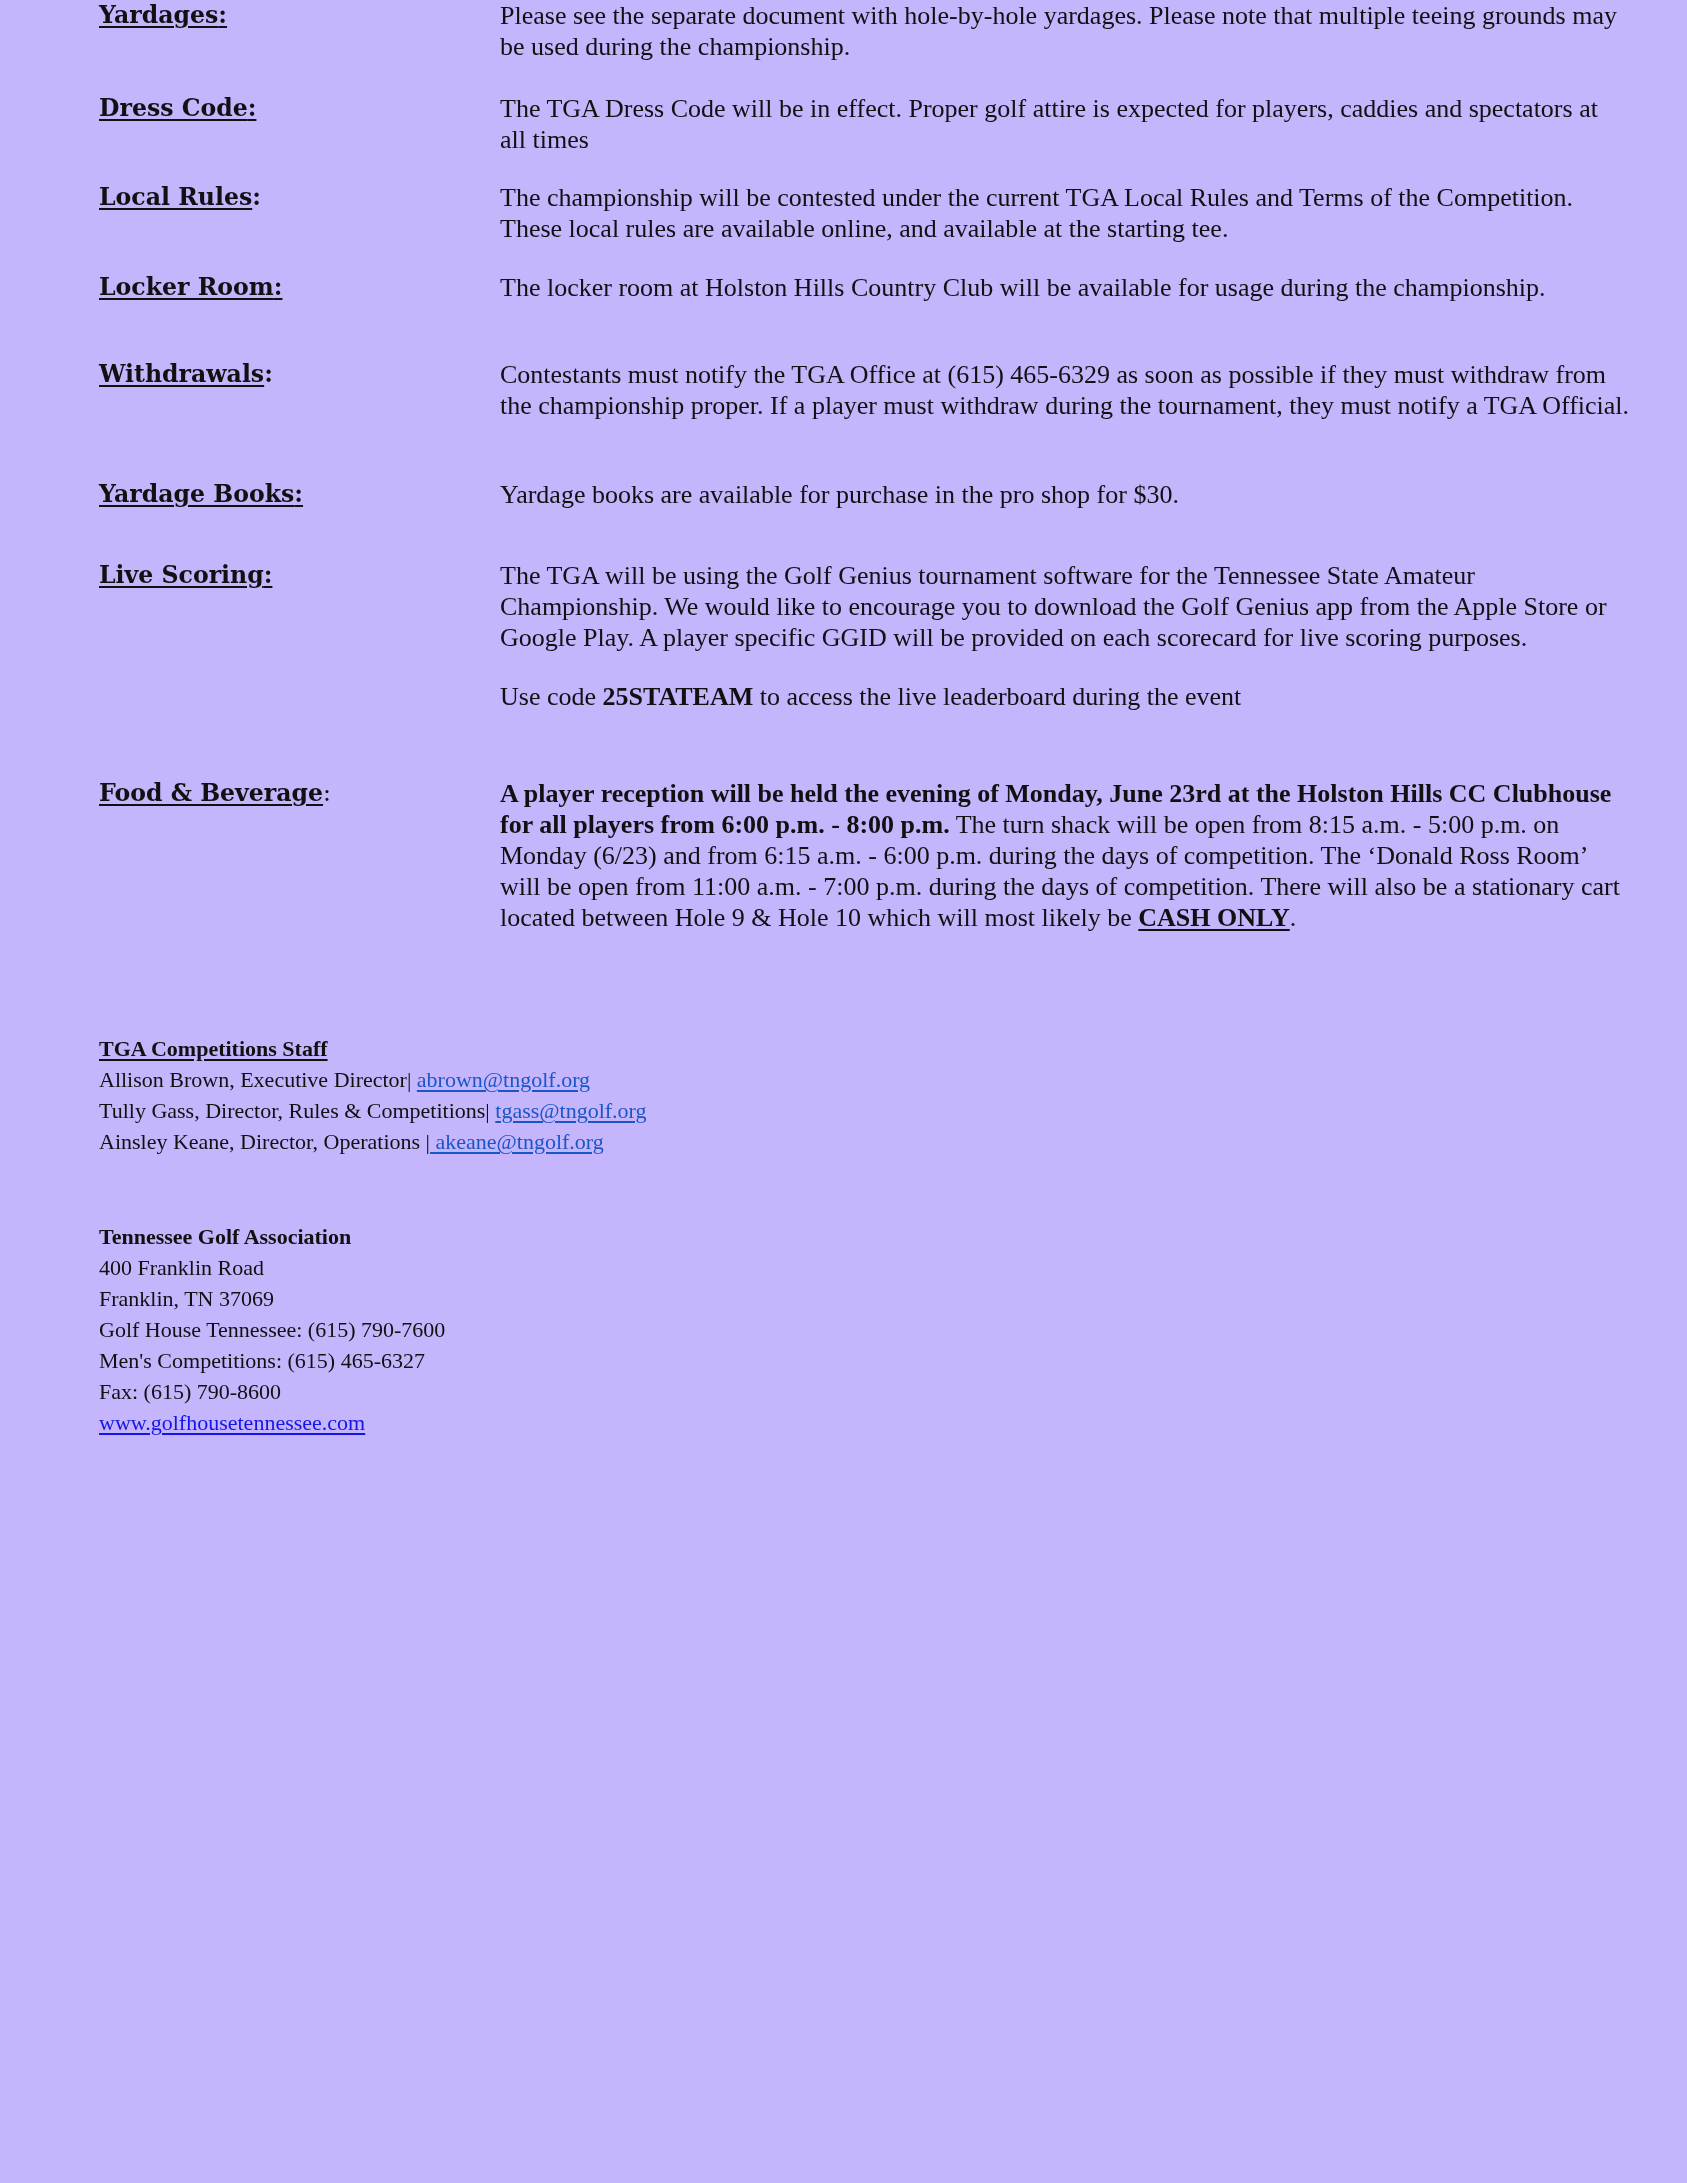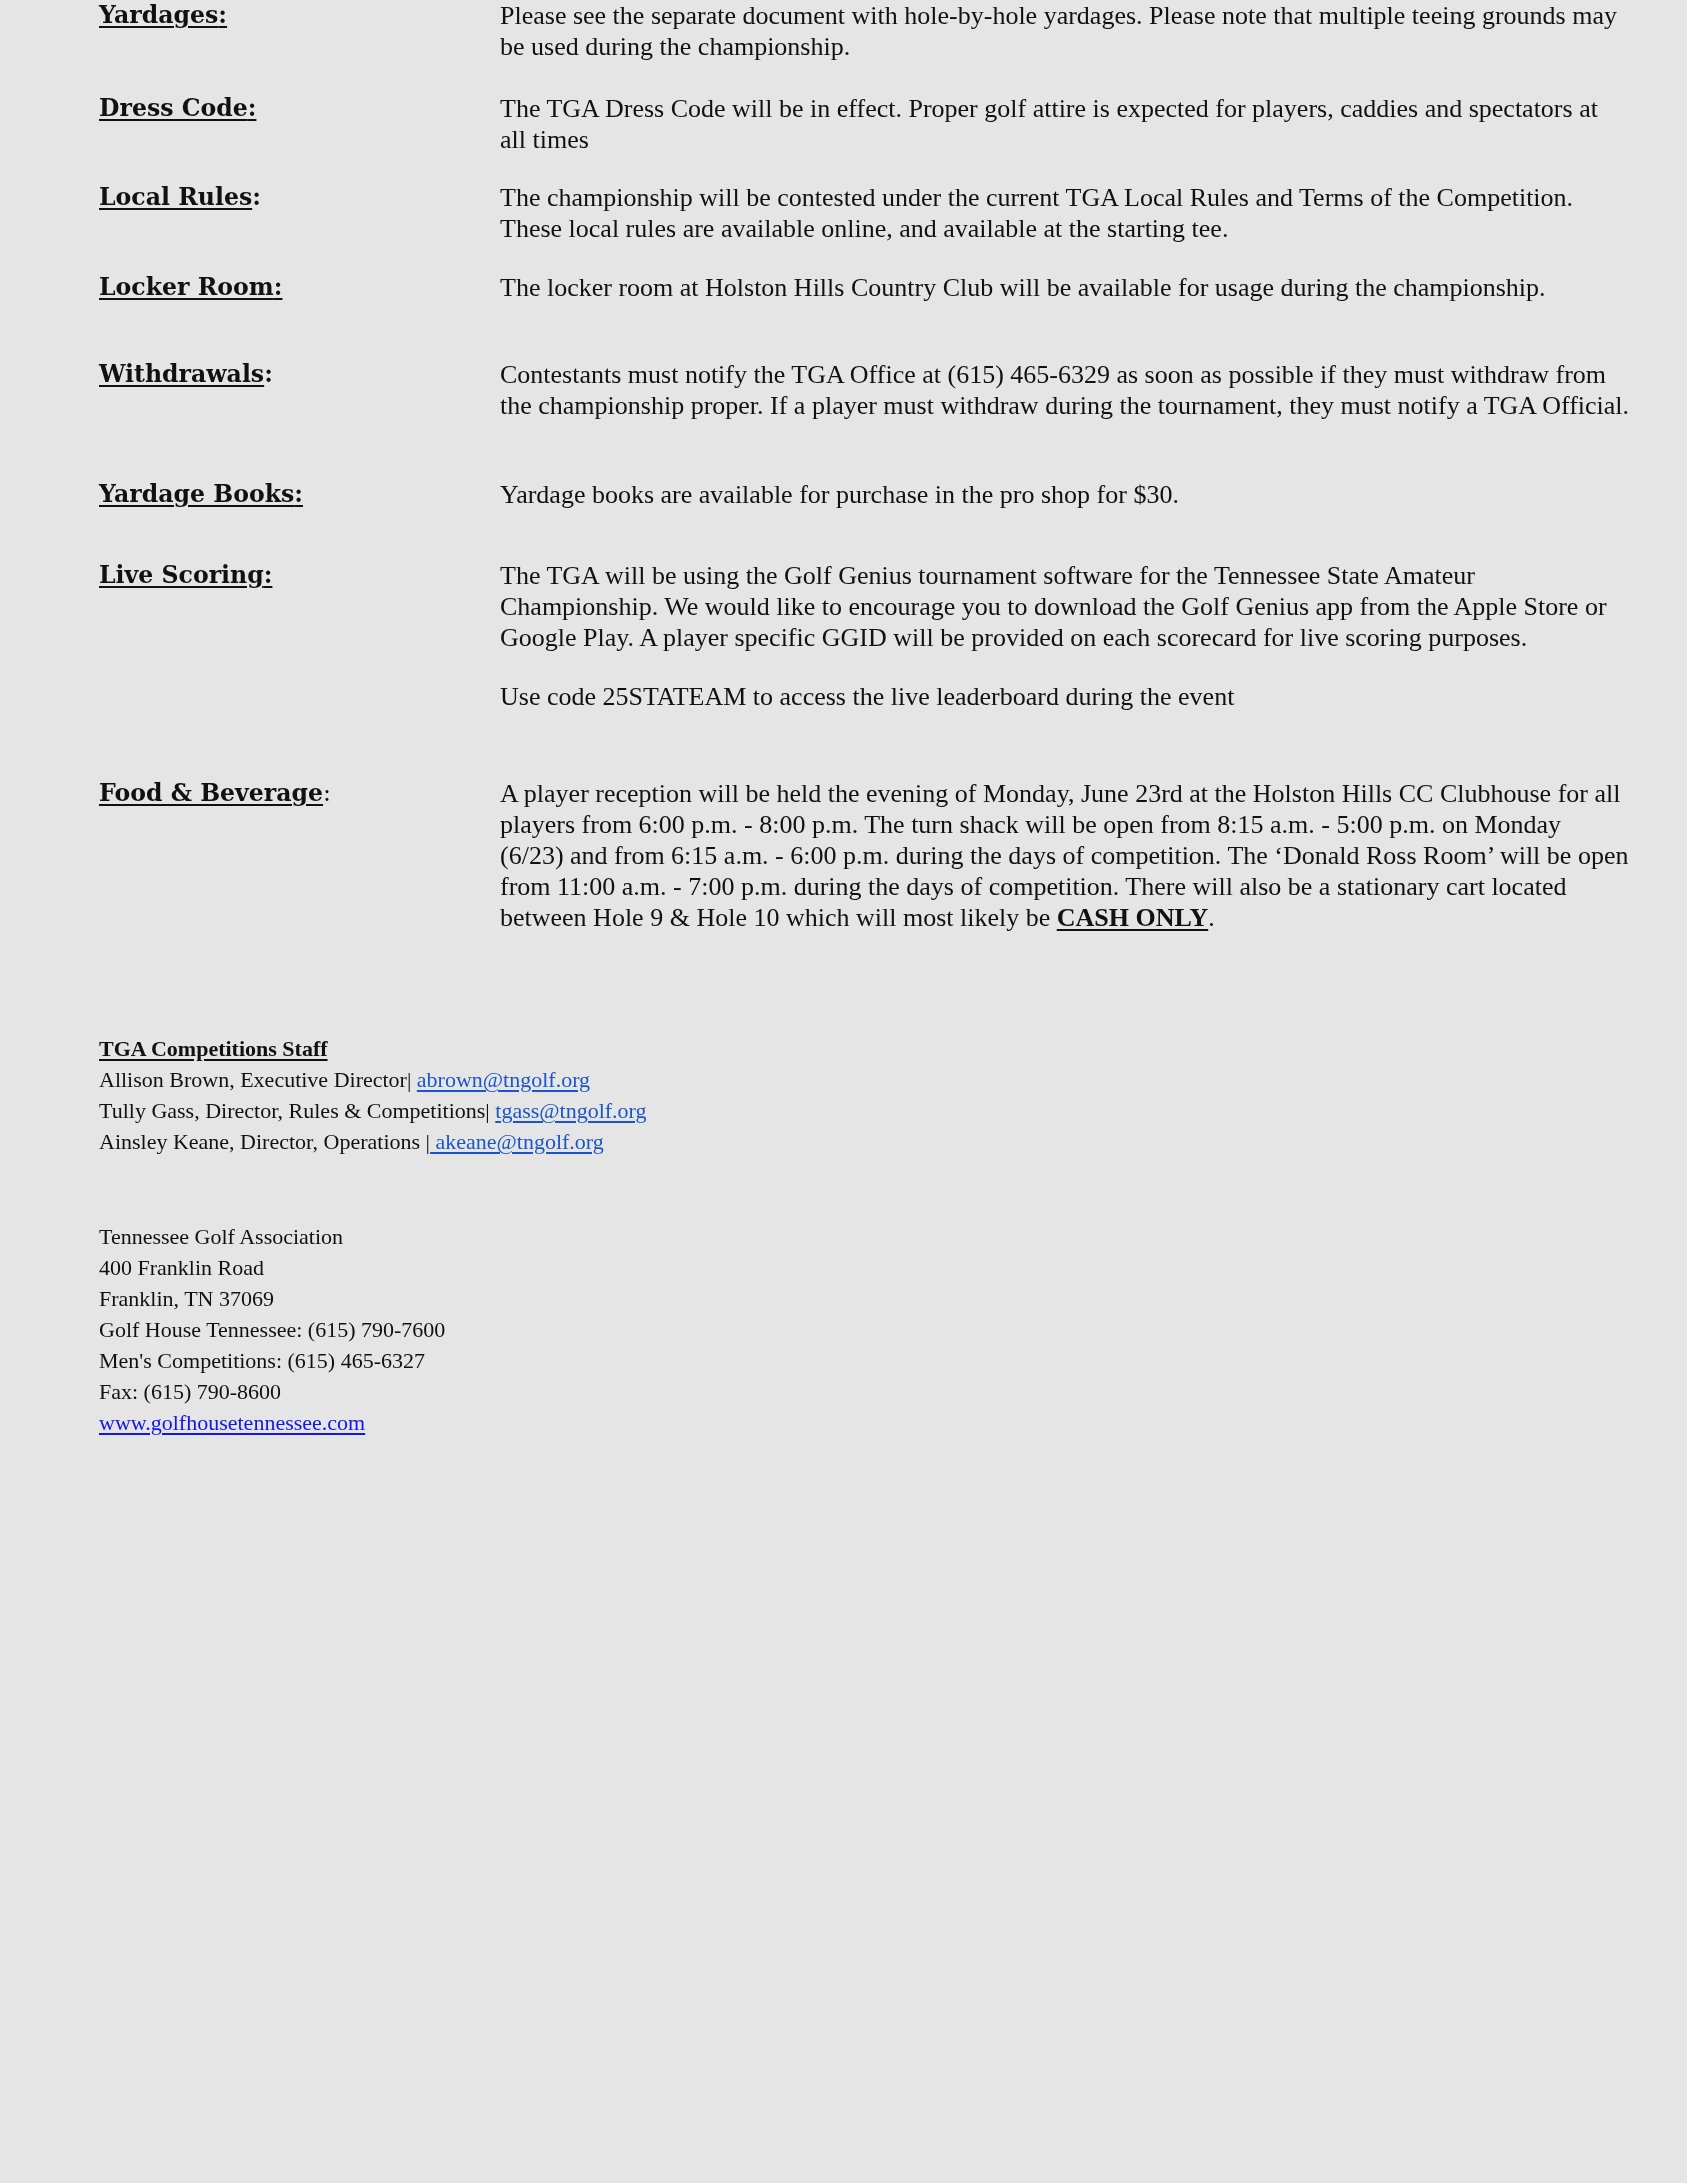--- a/index.html
+++ b/index.html
@@ -1,26 +1,26 @@
 <!DOCTYPE html>
 <html style="font-size:13.5px"><head>
 <meta charset="utf-8">
 <style>
   html, body { margin: 0; padding: 0; background: #ffffff; }
   body { width: 1687px; height: 2183px; position: relative; overflow: hidden;
          font-family: "Liberation Serif", "DejaVu Serif", serif; color: #111111; }
-  .page { position: absolute; left: 0; top: 0; width: 1687px; height: 2183px; background: #e5e5e5; }
+  .page { position: absolute; left: 0; top: 0; width: 1687px; height: 2183px; background: #c4b5fd; }
   .row { position: absolute; left: 99px; width: 1493px; }
   .label { position: absolute; left: 0; top: 0; font-weight: bold; font-size: 26px; line-height: 31px;
            white-space: nowrap; font-family: "DejaVu Serif", "Liberation Serif", serif; font-size: 23.6px; }
   .label .u { text-decoration: underline; text-decoration-thickness: 1.7px; text-underline-offset: 3.4px; }
   .label .plain-colon { font-weight: normal; }
   .body { position: absolute; left: 361px; top: 0; width: 1130px; font-size: 26px; line-height: 31px; margin-left: 40px; }
   .body p { margin: 0; }
-  .bold { font-weight: normal; }
+  .bold { font-weight: bold; }
   .bu { font-weight: bold; text-decoration: underline; text-underline-offset: 3.4px; }
   .block { position: absolute; left: 99px; font-size: 22px; line-height: 31px; white-space: nowrap; }
   .block .line { display: block; }
   .heading-u { font-weight: bold; text-decoration: underline; text-underline-offset: 3.4px; }
   a.email { color: #1a56c8; text-underline-offset: 3.4px; }
   a.web { color: #1414ee; text-decoration: underline; text-underline-offset: 3.4px; }
 </style>
 </head>
 <body>
 

